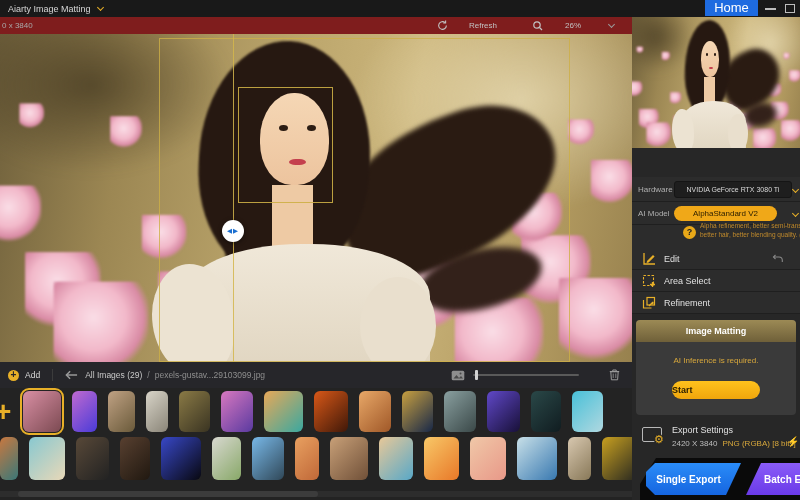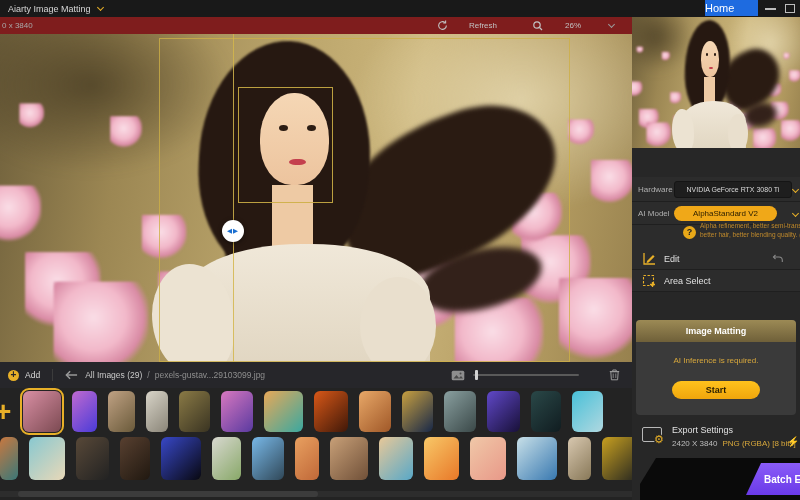--- a/index.html
+++ b/index.html
@@ -8,21 +8,21 @@
   #app { position:relative; width:800px; height:500px; background:#1a1a1a; }
 
   
   #titlebar { position:absolute; left:0; top:0; width:800px; height:17px; background:#191919;
               display:flex; align-items:center; }
   .app-title { color:#d6d6d6; font-size:9px; margin-left:8px; }
   .chev { width:5px; height:5px; border-right:1.4px solid #e8b028; border-bottom:1.4px solid #e8b028;
           display:inline-block; transform:rotate(45deg); margin-left:7px; margin-top:-3px; }
   .chev.gray { border-color:#9a9a9a; }
   .home-btn { position:absolute; left:705px; top:0; width:53px; height:16px; background:#1e6be0;
-              color:#fff; font-size:11px; line-height:16px; }
+              color:#fff; font-size:13px; text-align:center; line-height:16px; }
   .win-min { position:absolute; left:765px; top:8px; width:11px; height:2px; background:#bdbdbd; }
   .win-max { position:absolute; left:785px; top:4px; width:10px; height:9px; border:1.4px solid #bdbdbd; }
 
   
   #canvas-toolbar { position:absolute; left:0; top:17px; width:632px; height:17px; background:#7f1d1d;
                     display:flex; align-items:center; color:#a8a8a8; font-size:8px; }
   .dim-label { margin-left:2px; }
   .tb-right { position:absolute; right:18px; display:flex; align-items:center; gap:21px; color:#c2c2c2; }
   .tb-ic { display:inline-flex; }
 
@@ -118,21 +118,21 @@
   .tool-label { margin-left:8px; }
   .undo-ic { position:absolute; right:16px; top:6px; display:flex; }
 
   #matting-card { position:absolute; left:4px; top:303px; width:160px; height:95px; background:#3a3a3a; border-radius:4px; }
   .card-header { position:absolute; left:0; top:0; width:160px; height:22px; border-radius:4px 4px 0 0;
                  background:linear-gradient(180deg,#9c8a55,#6f6039); color:#fff; font-weight:bold; font-size:9px;
                  text-align:center; line-height:22px; }
   .card-status { position:absolute; left:0; top:36px; width:160px; text-align:center; color:#d8a83c; font-size:8px; }
   .start-btn { position:absolute; left:36px; top:61px; width:88px; height:18px; border-radius:9px;
                background:linear-gradient(180deg,#ffc21d,#f0a60c); color:#2a1e00; font-size:9px; font-weight:bold;
-               text-align:center; line-height:18px; }
+               text-align:left; line-height:18px; }
 
   #export-row { position:absolute; left:0; top:403px; width:168px; height:38px; }
   .exp-ic { position:absolute; left:10px; top:7px; width:20px; height:15px; border:1.3px solid #b8b8b8; border-radius:2px; }
   .exp-gear { position:absolute; left:22px; top:14px; color:#e8b028; font-size:11px; line-height:11px; background:#272727; border-radius:50%; }
   .exp-title { position:absolute; left:40px; top:5px; color:#e0e0e0; font-size:9px; }
   .exp-size { position:absolute; left:40px; top:19px; color:#bdbdbd; font-size:8px; white-space:nowrap; }
   .exp-fmt { color:#d8a83c; margin-left:5px; }
   .exp-edge-ic { position:absolute; right:0px; top:16px; color:#e8b028; font-size:10px; }
 
   #export-plate { position:absolute; left:8px; top:441px; width:160px; height:42px; background:#0a0a0a;
@@ -376,34 +376,46 @@
     <div class="p-row" id="row-area">
       <span class="tool-ic">
         <svg width="14" height="14" viewBox="0 0 14 14">
             <rect x="1.5" y="1.5" width="10" height="10" fill="none" stroke="#e8b028" stroke-width="1.1" stroke-dasharray="2.4 1.6"></rect>
             <path d="M10.5 8v5M8 10.5h5" stroke="#e8b028" stroke-width="1.3"></path>
           </svg>
       </span>
       <span class="tool-label">Area Select</span>
     </div>
 
+    <div class="p-row" id="row-refine">
+      <span class="tool-ic">
+        <svg width="14" height="14" viewBox="0 0 14 14">
+            <path d="M1.5 4v8h8" stroke="#e8b028" stroke-width="1.2" fill="none"></path>
+            <rect x="5" y="1.5" width="7.5" height="7.5" fill="none" stroke="#e8b028" stroke-width="1.2"></rect>
+            <path d="M7 10 11 6" stroke="#e8b028" stroke-width="1.2"></path>
+            <path d="M11.5 5.5 11.5 8.2 8.8 8.2" stroke="#e8b028" stroke-width="0" fill="#e8b028"></path>
+          </svg>
+      </span>
+      <span class="tool-label">Refinement</span>
+    </div>
 
     <div id="matting-card">
       <div class="card-header">Image Matting</div>
       <div class="card-status">AI Inference is required.</div>
       <div class="start-btn">Start</div>
     </div>
 
     <div id="export-row">
       <div class="exp-ic"></div>
       <div class="exp-gear">⚙</div>
       <div class="exp-title">Export Settings</div>
       <div class="exp-size">
         <span>2420 X 3840</span><span class="exp-fmt">PNG (RGBA) [8 bits]</span>
       </div>
       <div class="exp-edge-ic">⚡</div>
     </div>
 
     <div id="export-plate"></div>
+    <div class="btn-single">Single Export</div>
     <div class="btn-batch">Batch Export</div>
   </div>
 
 </div>
 
 </body></html>

